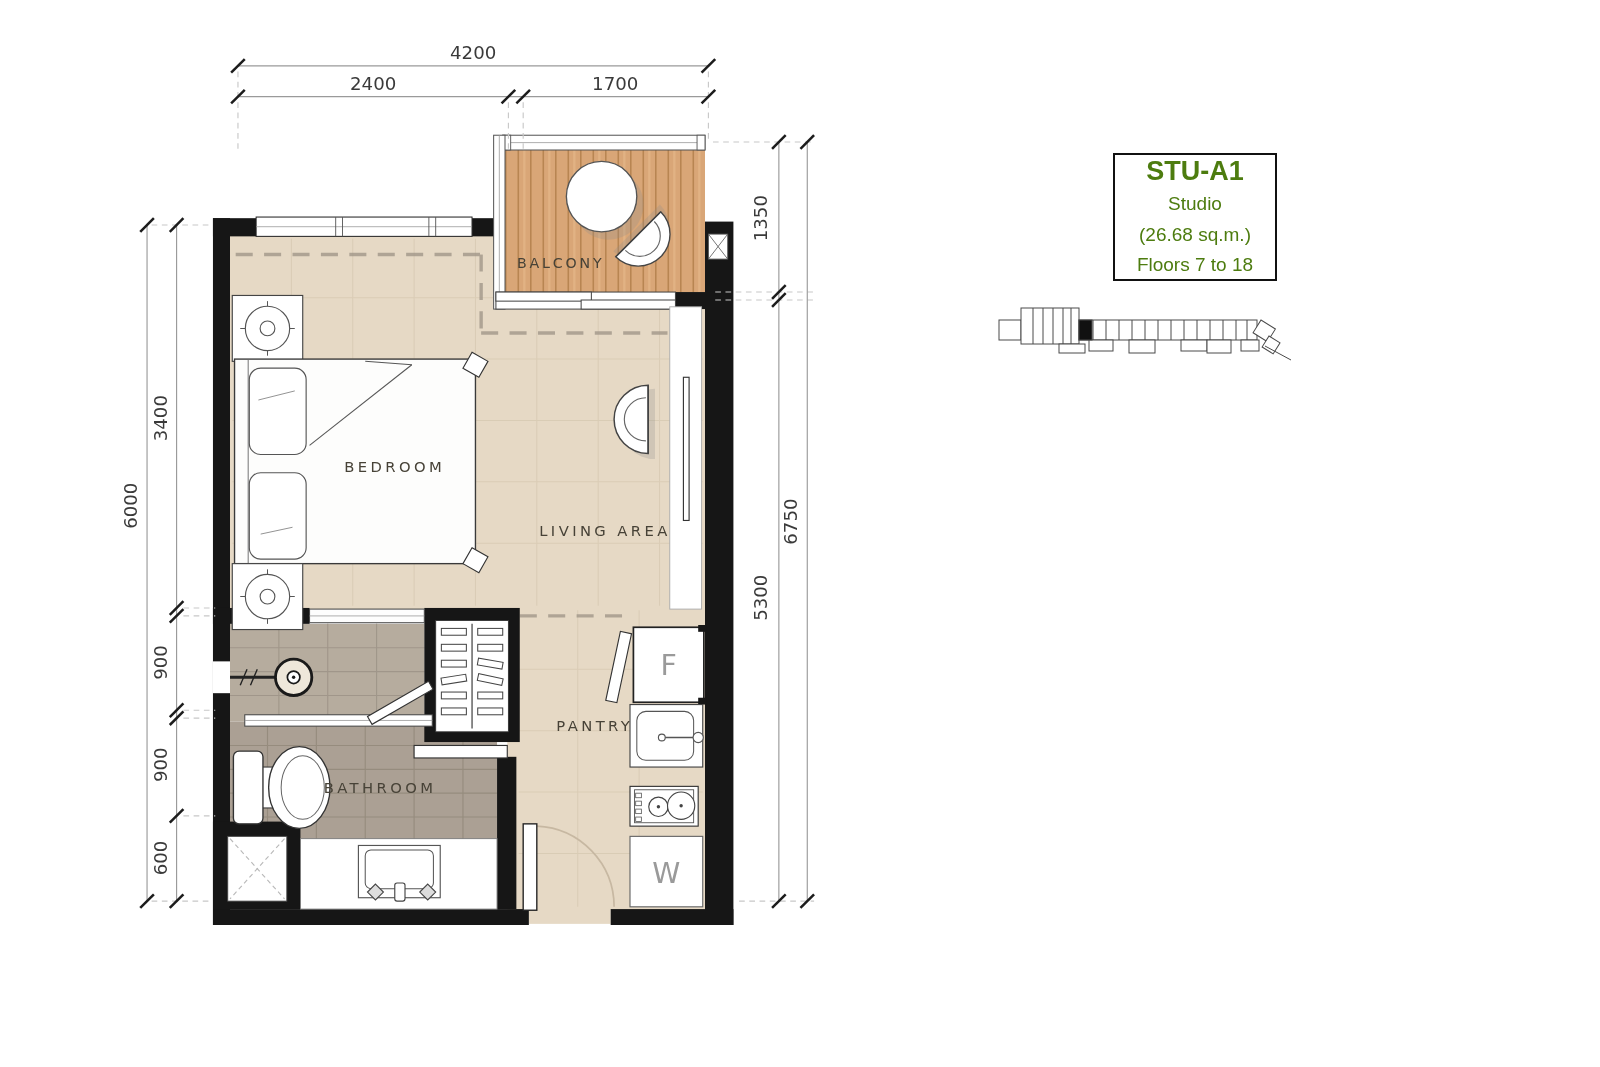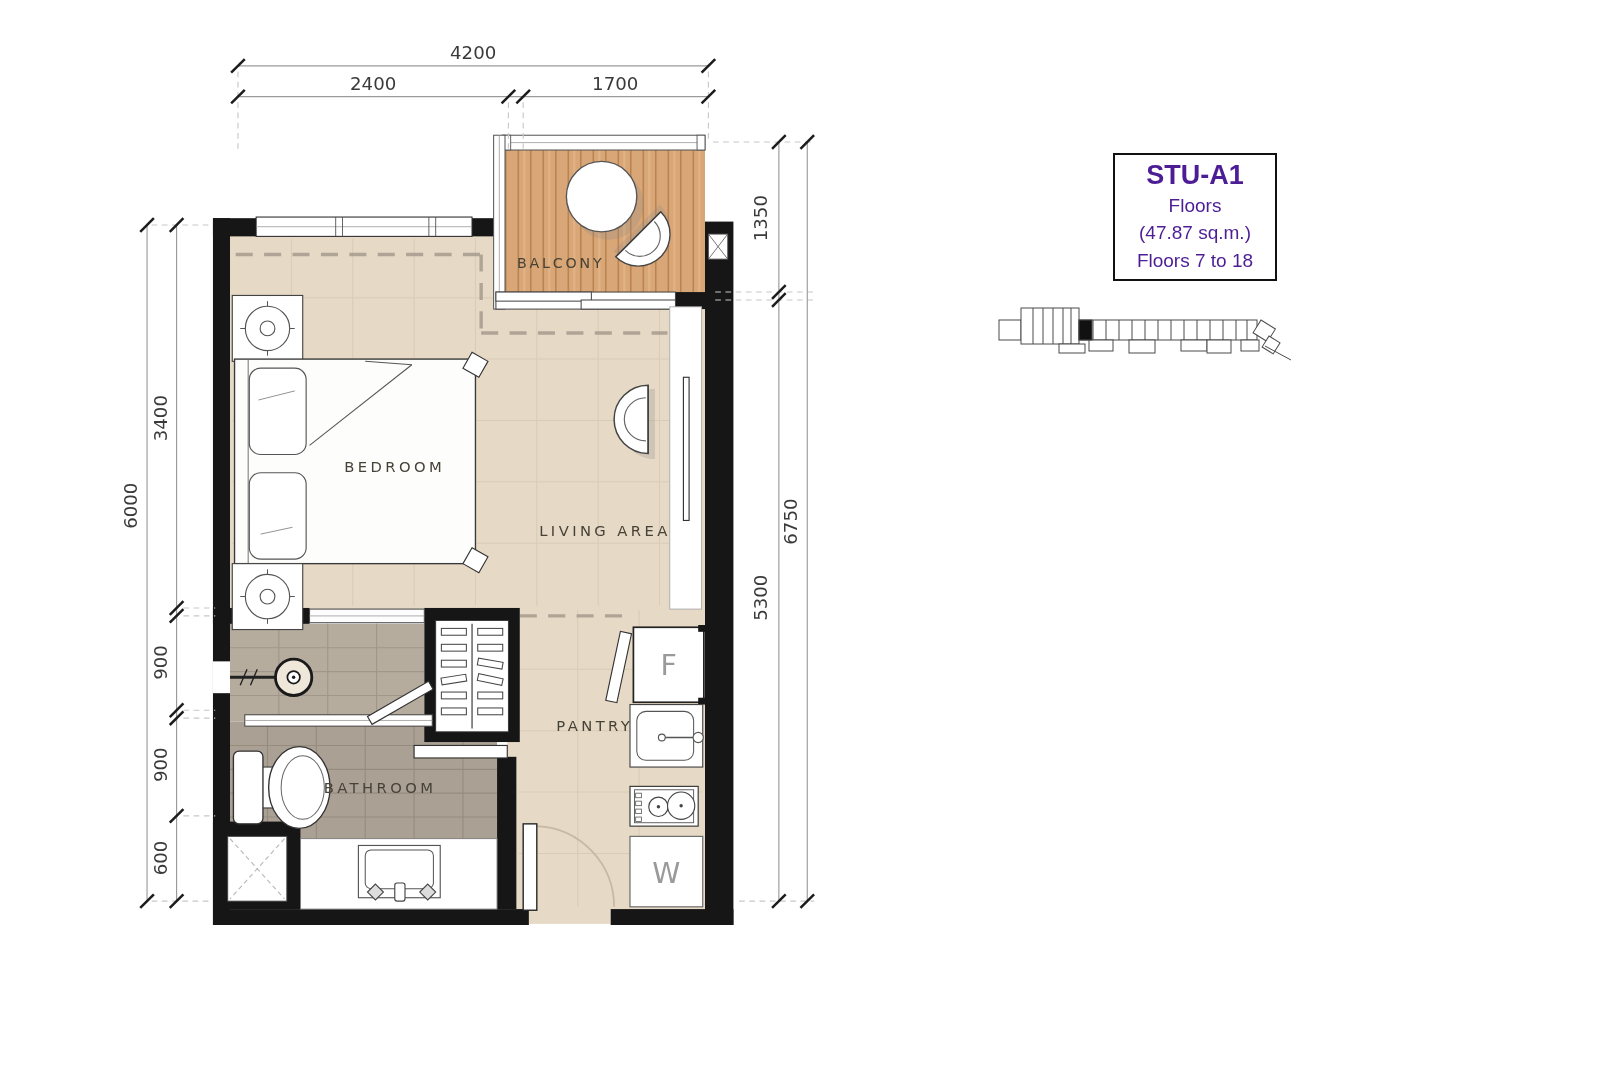--- a/index.html
+++ b/index.html
@@ -1,22 +1,22 @@
 <!DOCTYPE html>
 <html><head>
 <meta charset="utf-8">
 <style>
   html,body{margin:0;padding:0;background:#ffffff;}
   .canvas{position:relative;width:1600px;height:1067px;background:#ffffff;overflow:hidden;
           font-family:"DejaVu Sans",sans-serif;}
   .plan-svg{position:absolute;left:0;top:0;}
   .title-block{position:absolute;left:1113px;top:153px;width:160px;height:124px;
       border:2px solid #111;background:#fff;display:flex;flex-direction:column;
-      align-items:center;justify-content:center;text-align:center;
-      font-family:"Liberation Sans","DejaVu Sans",sans-serif;color:#4c1d95;}
+      align-items:center;justify-content:space-between;text-align:center;
+      font-family:"Liberation Sans","DejaVu Sans",sans-serif;color:#4d7c0f;}
   .title-block .code{font-size:27px;font-weight:bold;line-height:1.2;}
   .title-block .line{font-size:19px;line-height:1.45;}
   .keyplan{position:absolute;left:993px;top:298px;}
   svg text{font-family:"DejaVu Sans",sans-serif;}
   .dim{font-size:16px;fill:#3a3a3a;}
   .room-label{font-size:13px;fill:#474237;letter-spacing:3px;}
   .appl{font-size:25px;fill:#9a9a9a;}
 </style>
 </head>
 <body>
@@ -376,22 +376,22 @@
       <text class="dim" x="330" y="793" text-anchor="middle" transform="rotate(-90 330 793)">900</text>
       <text class="dim" x="330" y="875" text-anchor="middle" transform="rotate(-90 330 875)">600</text>
       <text class="dim" x="858" y="312" text-anchor="middle" transform="rotate(-90 858 312)">1350</text>
       <text class="dim" x="858" y="646" text-anchor="middle" transform="rotate(-90 858 646)">5300</text>
       <text class="dim" x="884" y="579" text-anchor="middle" transform="rotate(-90 884 579)">6750</text>
     </g>
   </svg>
 
   <div class="title-block">
     <div class="code">STU-A1</div>
-    <div class="line">Floors</div>
-    <div class="line">(47.87 sq.m.)</div>
+    <div class="line">Studio</div>
+    <div class="line">(26.68 sq.m.)</div>
     <div class="line">Floors 7 to 18</div>
   </div>
 
   <svg class="keyplan" width="300" height="66" viewBox="0 0 300 66">
     <g fill="#ffffff" stroke="#4a4a4a" stroke-width="1">
       <rect x="6" y="22" width="22" height="20"></rect>
       <rect x="28" y="10" width="58" height="36"></rect>
       <line x1="40" y1="10" x2="40" y2="46"></line>
         <line x1="50" y1="10" x2="50" y2="46"></line>
       <line x1="60" y1="10" x2="60" y2="46"></line>

